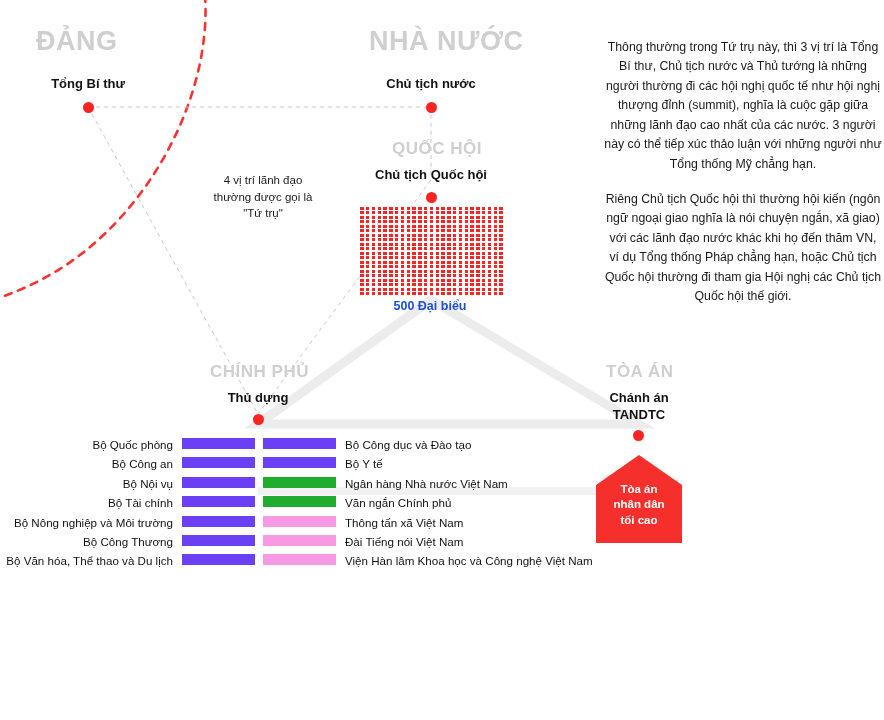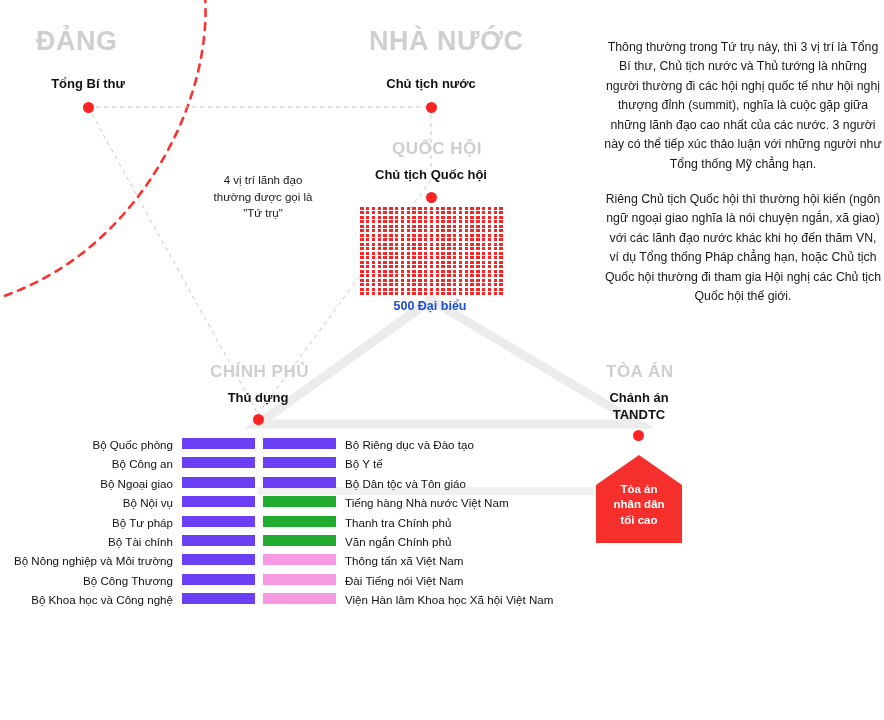--- a/index.html
+++ b/index.html
@@ -678,49 +678,35 @@
     <p>Thông thường trong Tứ trụ này, thì 3 vị trí là Tổng Bí thư, Chủ tịch nước và Thủ tướng là những người thường đi các hội nghị quốc tế như hội nghị thượng đỉnh (summit), nghĩa là cuộc gặp giữa những lãnh đạo cao nhất của các nước. 3 người này có thể tiếp xúc thảo luận với những người như Tổng thống Mỹ chẳng hạn.</p>
     <p>Riêng Chủ tịch Quốc hội thì thường hội kiến (ngôn ngữ ngoại giao nghĩa là nói chuyện ngắn, xã giao) với các lãnh đạo nước khác khi họ đến thăm VN, ví dụ Tổng thống Pháp chẳng hạn, hoặc Chủ tịch Quốc hội thường đi tham gia Hội nghị các Chủ tịch Quốc hội thế giới.</p>
   </div>
 
   <div id="ministries">
       <div class="min-row">
         <div class="min-left-label">Bộ Quốc phòng</div>
         <div class="bar bar-a" style="background: rgb(107, 64, 245);"></div>
         <div class="bar-gap"></div>
         <div class="bar bar-b" style="background: rgb(107, 64, 245);"></div>
-        <div class="min-right-label">Bộ Riêng dục và Đào tạo</div>
+        <div class="min-right-label">Bộ Công dục và Đào tạo</div>
       </div>
       <div class="min-row">
         <div class="min-left-label">Bộ Công an</div>
         <div class="bar bar-a" style="background: rgb(107, 64, 245);"></div>
         <div class="bar-gap"></div>
         <div class="bar bar-b" style="background: rgb(107, 64, 245);"></div>
         <div class="min-right-label">Bộ Y tế</div>
       </div>
       <div class="min-row">
-        <div class="min-left-label">Bộ Ngoại giao</div>
-        <div class="bar bar-a" style="background: rgb(107, 64, 245);"></div>
-        <div class="bar-gap"></div>
-        <div class="bar bar-b" style="background: rgb(107, 64, 245);"></div>
-        <div class="min-right-label">Bộ Dân tộc và Tôn giáo</div>
-      </div>
-      <div class="min-row">
         <div class="min-left-label">Bộ Nội vụ</div>
         <div class="bar bar-a" style="background: rgb(107, 64, 245);"></div>
         <div class="bar-gap"></div>
         <div class="bar bar-b" style="background: rgb(33, 171, 47);"></div>
-        <div class="min-right-label">Tiếng hàng Nhà nước Việt Nam</div>
-      </div>
-      <div class="min-row">
-        <div class="min-left-label">Bộ Tư pháp</div>
-        <div class="bar bar-a" style="background: rgb(107, 64, 245);"></div>
-        <div class="bar-gap"></div>
-        <div class="bar bar-b" style="background: rgb(33, 171, 47);"></div>
-        <div class="min-right-label">Thanh tra Chính phủ</div>
+        <div class="min-right-label">Ngân hàng Nhà nước Việt Nam</div>
       </div>
       <div class="min-row">
         <div class="min-left-label">Bộ Tài chính</div>
         <div class="bar bar-a" style="background: rgb(107, 64, 245);"></div>
         <div class="bar-gap"></div>
         <div class="bar bar-b" style="background: rgb(33, 171, 47);"></div>
         <div class="min-right-label">Văn ngắn Chính phủ</div>
       </div>
       <div class="min-row">
         <div class="min-left-label">Bộ Nông nghiệp và Môi trường</div>
@@ -730,21 +716,21 @@
         <div class="min-right-label">Thông tấn xã Việt Nam</div>
       </div>
       <div class="min-row">
         <div class="min-left-label">Bộ Công Thương</div>
         <div class="bar bar-a" style="background: rgb(107, 64, 245);"></div>
         <div class="bar-gap"></div>
         <div class="bar bar-b" style="background: rgb(247, 154, 227);"></div>
         <div class="min-right-label">Đài Tiếng nói Việt Nam</div>
       </div>
       <div class="min-row">
-        <div class="min-left-label">Bộ Khoa học và Công nghệ</div>
+        <div class="min-left-label">Bộ Văn hóa, Thể thao và Du lịch</div>
         <div class="bar bar-a" style="background: rgb(107, 64, 245);"></div>
         <div class="bar-gap"></div>
         <div class="bar bar-b" style="background: rgb(247, 154, 227);"></div>
-        <div class="min-right-label">Viện Hàn lâm Khoa học Xã hội Việt Nam</div>
+        <div class="min-right-label">Viện Hàn lâm Khoa học và Công nghệ Việt Nam</div>
       </div>
     </div>
 
 </div>
 
 </body></html>

